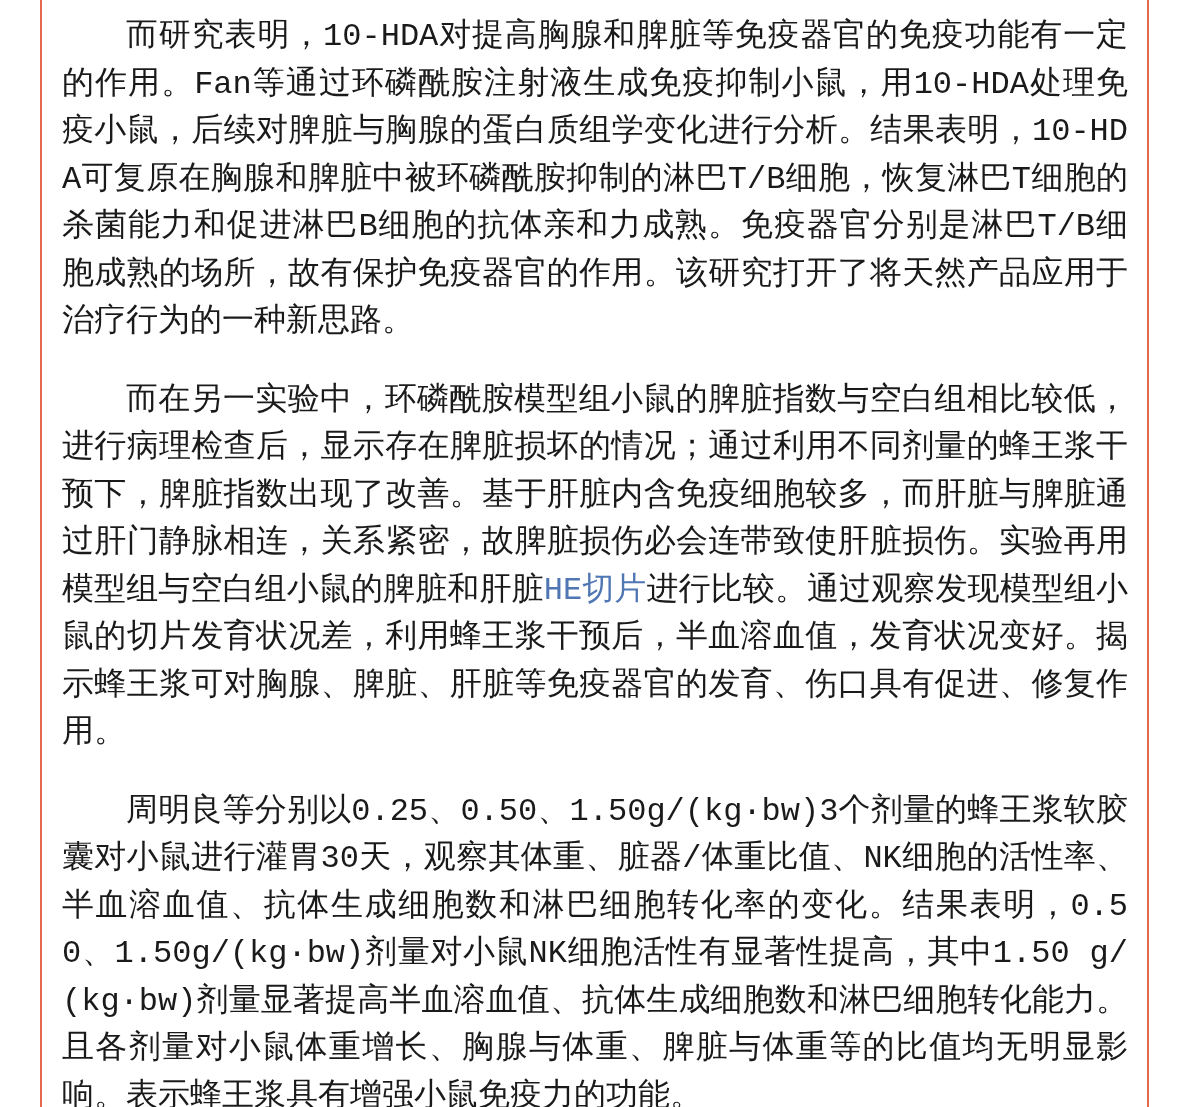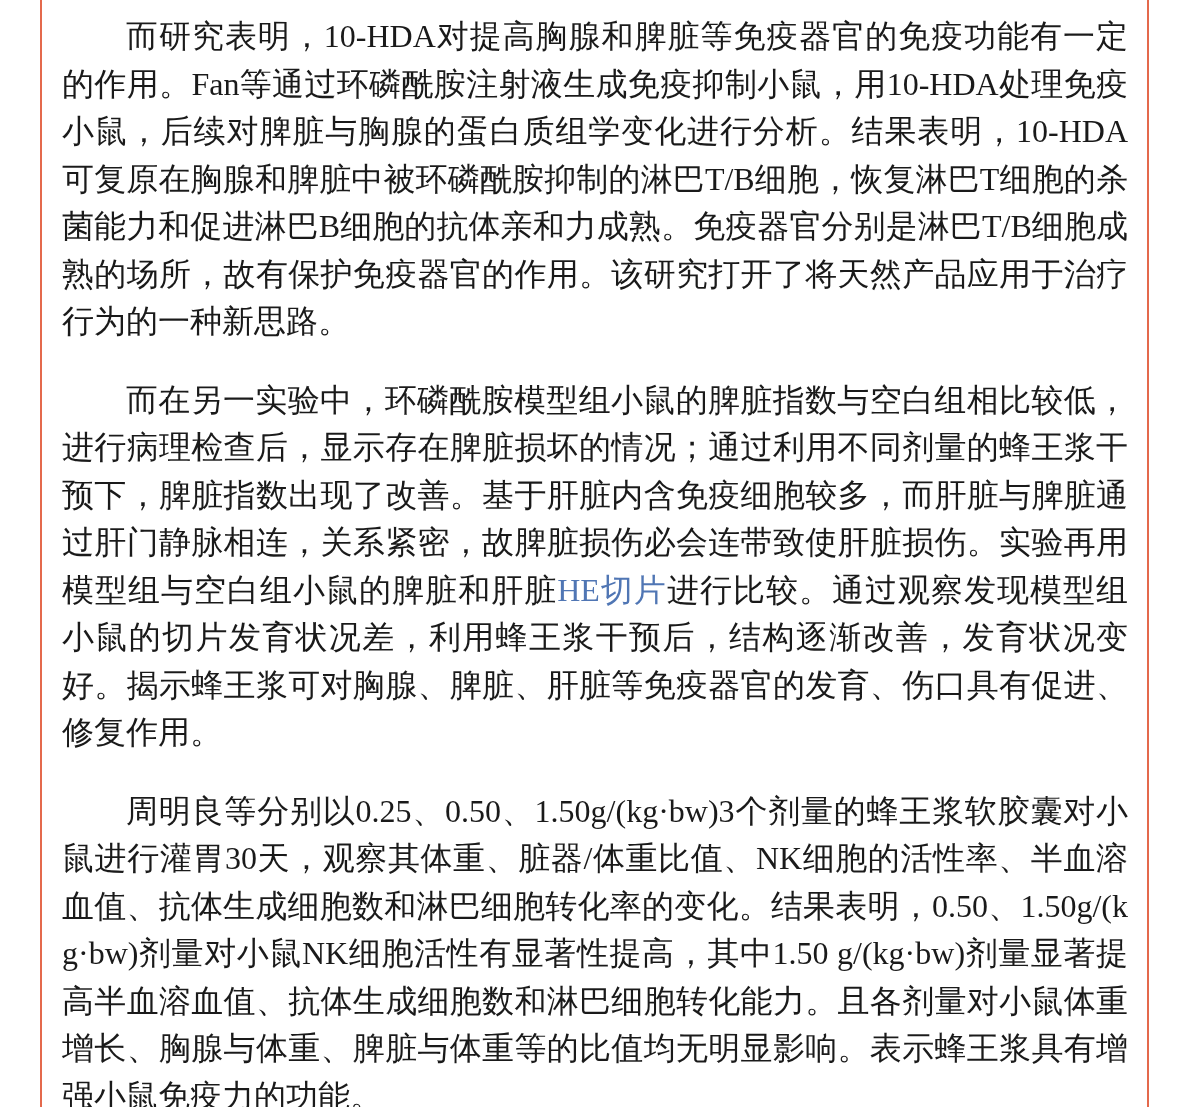--- a/index.html
+++ b/index.html
@@ -6,21 +6,21 @@
     margin: 0;
     padding: 0;
     background: #ffffff;
   }
   .page {
     position: relative;
     width: 1190px;
     height: 1107px;
     background: var(--bg, #ffffff);
     overflow: hidden;
-    font-family: Liberation Serif, serif;
+    font-family: Liberation Mono, monospace;
   }
   .rule {
     position: absolute;
     top: 0;
     bottom: 0;
     width: 2px;
     background: var(--rule, #e4694c);
   }
   .rule-left  { left: 40px; }
   .rule-right { left: 1147px; }
@@ -50,17 +50,17 @@
 </head>
 <body>
 
 <div class="page">
   <div class="rule rule-left"></div>
   <div class="rule rule-right"></div>
 
   <div class="content">
     <p>而研究表明，10-HDA对提高胸腺和脾脏等免疫器官的免疫功能有一定的作用。Fan等通过环磷酰胺注射液生成免疫抑制小鼠，用10-HDA处理免疫小鼠，后续对脾脏与胸腺的蛋白质组学变化进行分析。结果表明，10-HDA可复原在胸腺和脾脏中被环磷酰胺抑制的淋巴T/B细胞，恢复淋巴T细胞的杀菌能力和促进淋巴B细胞的抗体亲和力成熟。免疫器官分别是淋巴T/B细胞成熟的场所，故有保护免疫器官的作用。该研究打开了将天然产品应用于治疗行为的一种新思路。</p>
 
-    <p><span>而在另一实验中，环磷酰胺模型组小鼠的脾脏指数与空白组相比较低，进行病理检查后，显示存在脾脏损坏的情况；通过利用不同剂量的蜂王浆干预下，脾脏指数出现了改善。基于肝脏内含免疫细胞较多，而肝脏与脾脏通过肝门静脉相连，关系紧密，故脾脏损伤必会连带致使肝脏损伤。实验再用模型组与空白组小鼠的脾脏和肝脏</span><a class="doc-link">HE切片</a><span>进行比较。通过观察发现模型组小鼠的切片发育状况差，利用蜂王浆干预后，结构逐渐改善，发育状况变好。揭示蜂王浆可对胸腺、脾脏、肝脏等免疫器官的发育、伤口具有促进、修复作用。</span></p>
+    <p><span>而在另一实验中，环磷酰胺模型组小鼠的脾脏指数与空白组相比较低，进行病理检查后，显示存在脾脏损坏的情况；通过利用不同剂量的蜂王浆干预下，脾脏指数出现了改善。基于肝脏内含免疫细胞较多，而肝脏与脾脏通过肝门静脉相连，关系紧密，故脾脏损伤必会连带致使肝脏损伤。实验再用模型组与空白组小鼠的脾脏和肝脏</span><a class="doc-link">HE切片</a><span>进行比较。通过观察发现模型组小鼠的切片发育状况差，利用蜂王浆干预后，半血溶血值，发育状况变好。揭示蜂王浆可对胸腺、脾脏、肝脏等免疫器官的发育、伤口具有促进、修复作用。</span></p>
 
     <p>周明良等分别以0.25、0.50、1.50g/(kg·bw)3个剂量的蜂王浆软胶囊对小鼠进行灌胃30天，观察其体重、脏器/体重比值、NK细胞的活性率、半血溶血值、抗体生成细胞数和淋巴细胞转化率的变化。结果表明，0.50、1.50g/(kg·bw)剂量对小鼠NK细胞活性有显著性提高，其中1.50 g/(kg·bw)剂量显著提高半血溶血值、抗体生成细胞数和淋巴细胞转化能力。且各剂量对小鼠体重增长、胸腺与体重、脾脏与体重等的比值均无明显影响。表示蜂王浆具有增强小鼠免疫力的功能。</p>
   </div>
 </div>
 
 </body></html>

